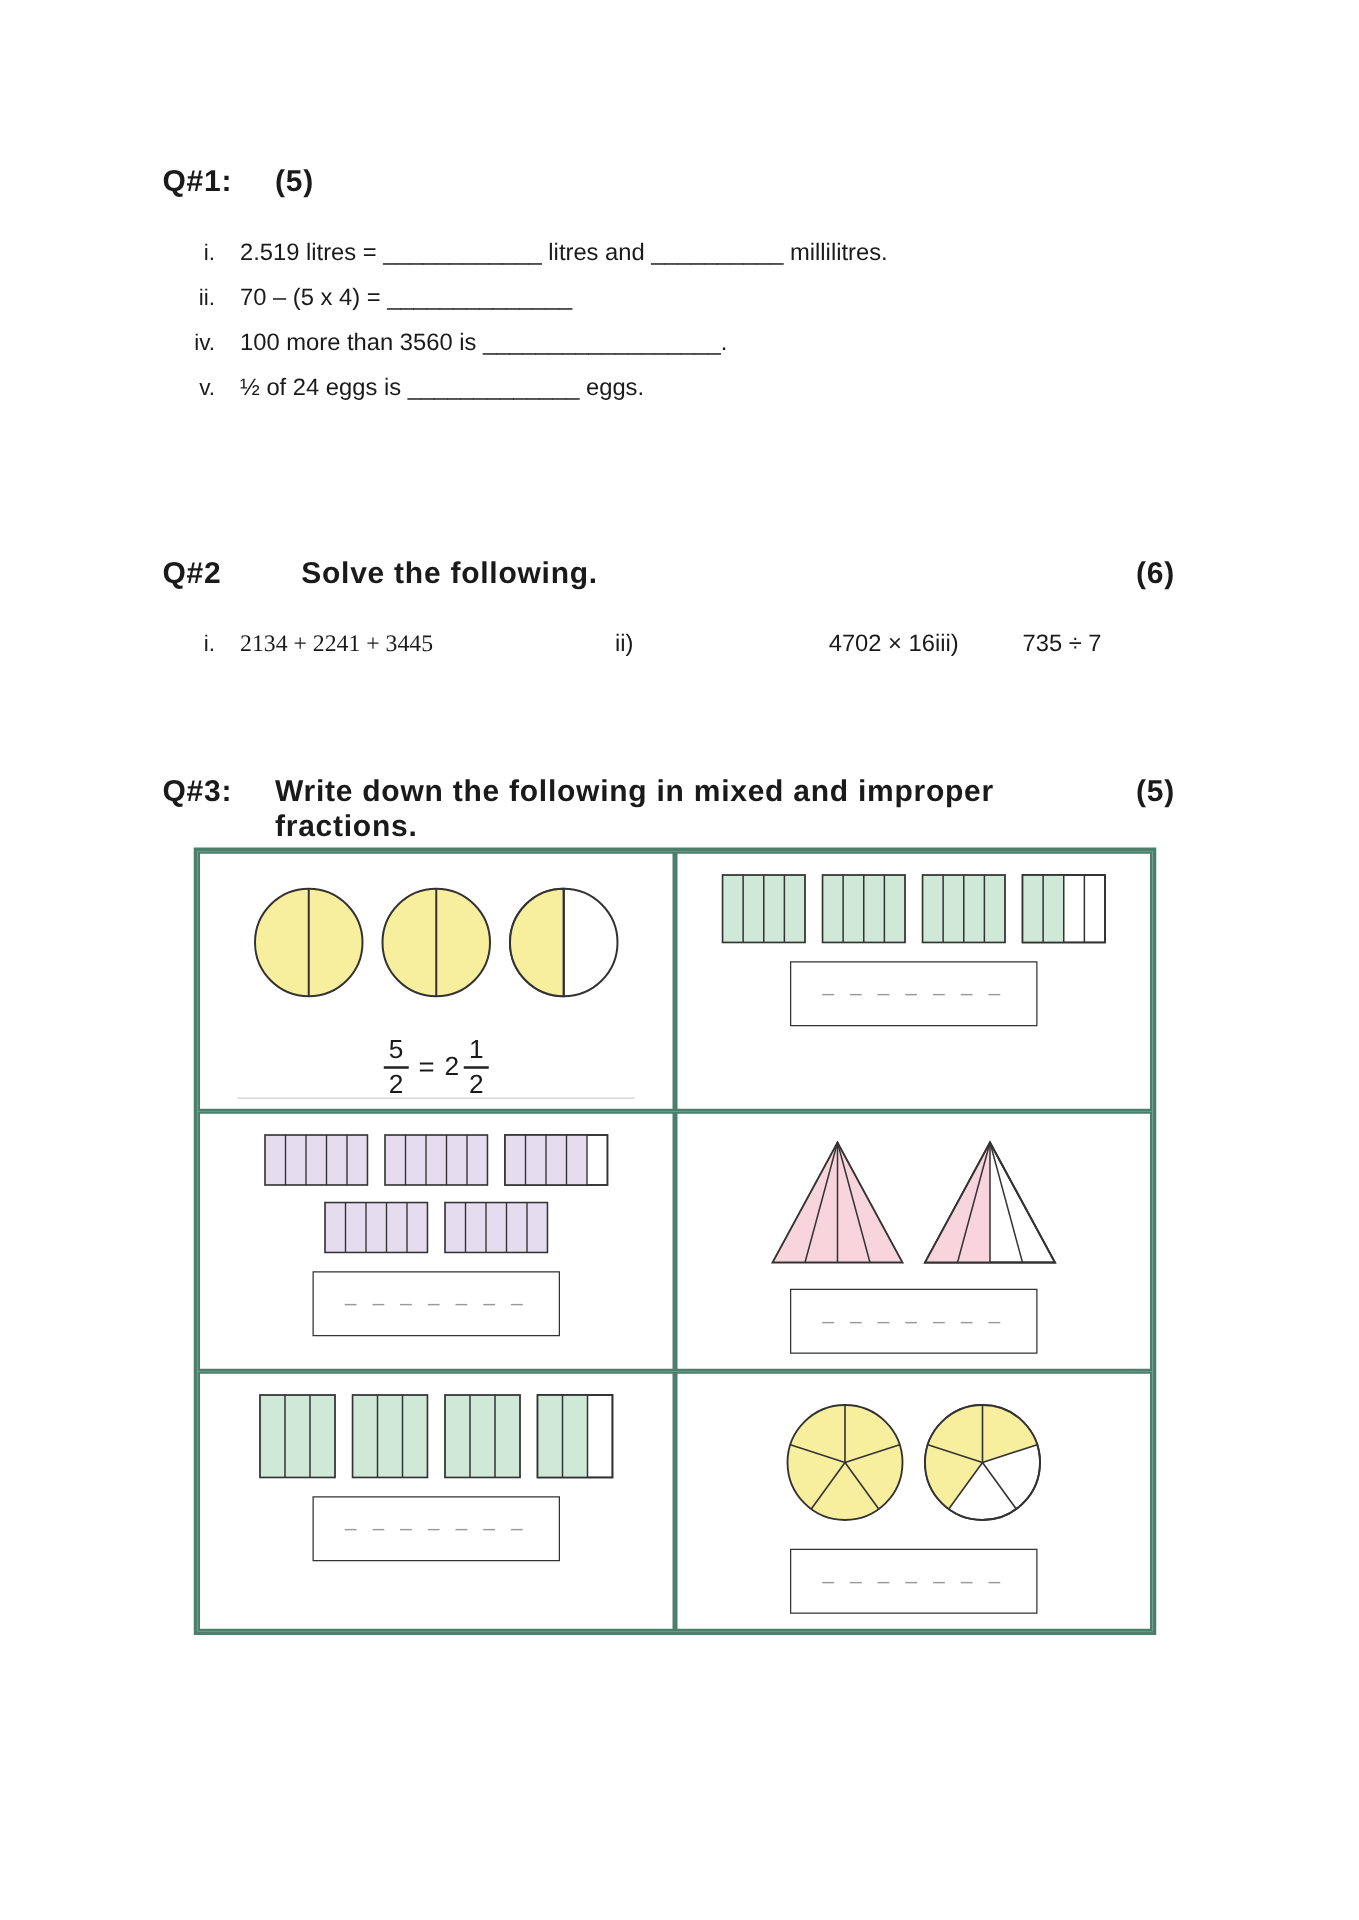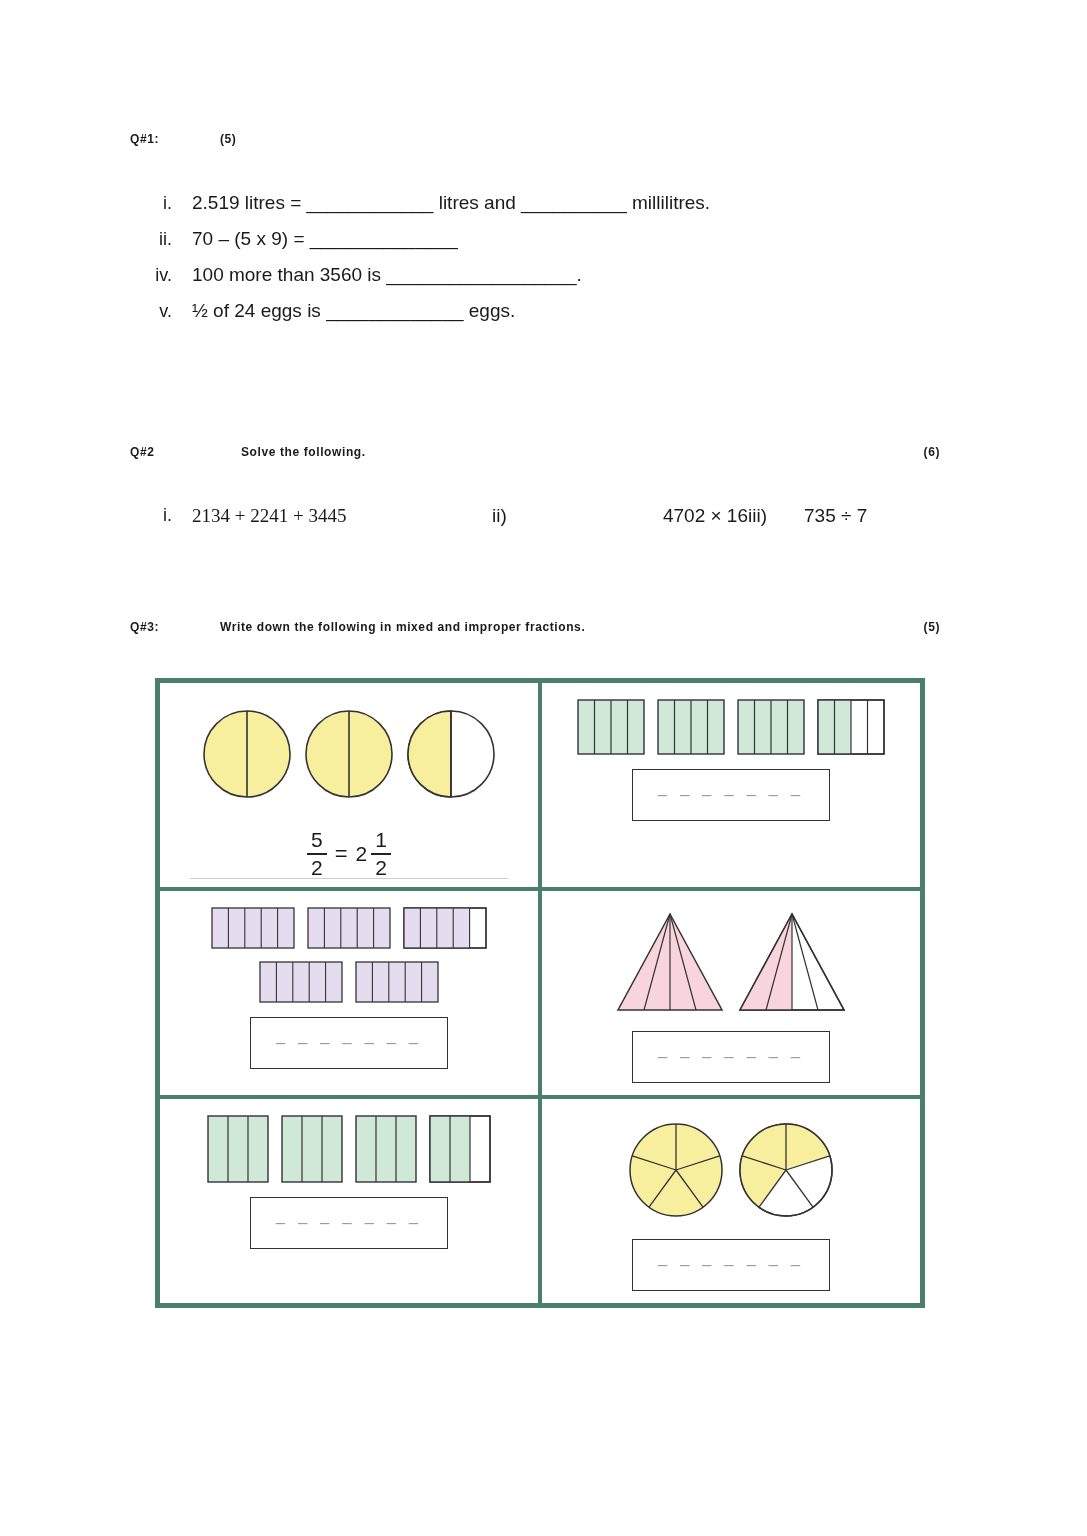--- a/index.html
+++ b/index.html
@@ -21,21 +21,21 @@
     height: 1536px;
     box-sizing: border-box;
     padding: 0;
   }
 
   
   .q-head {
     display: flex;
     align-items: baseline;
     font-weight: bold;
-    font-size: 12px;
+    font-size: 24px;
     letter-spacing: 0.6px;
   }
   .q-head .q-label {
     width: 90px;
     flex: 0 0 90px;
   }
   .q-head .q-title {
     flex: 1 1 auto;
   }
   .q-head .q-marks {
@@ -66,21 +66,21 @@
   #q1-list { position: absolute; left: 130px; top: 192px; width: 820px; }
 
   #q2-head { position: absolute; left: 130px; top: 445px; width: 810px; gap: 21px; }
   #q2-row  { position: absolute; left: 130px; top: 505px; width: 820px;
              display: flex; font-size: 19px; }
   #q2-row .c-num { width: 62px; flex: 0 0 62px; text-align: right; padding-right: 20px; box-sizing: border-box; font-size:18px;}
   #q2-row .c1 { flex: 0 0 300px; font-family: Liberation Serif, serif; }
   #q2-row .c2lbl { flex: 0 0 46px; }
   #q2-row .c2 { flex: 0 0 210px; text-align: right; }
   #q2-row .c3lbl { flex: 0 0 56px; }
-  #q2-row .c3 { flex: 0 0 auto; }
+  #q2-row .c3 { flex: 0 0 auto; margin-left: 14px; }
 
   #q3-head { position: absolute; left: 130px; top: 620px; width: 810px; }
 
   
   #frac-grid {
     position: absolute;
     left: 155px;
     top: 678px;
     width: 770px;
     height: 630px;
@@ -172,21 +172,21 @@
     <span class="q-marks">(5)</span>
   </div>
 
   <div id="q1-list">
     <div class="q-item">
       <span class="num">i.</span>
       <span class="txt">2.519 litres = ____________ litres and __________ millilitres.</span>
     </div>
     <div class="q-item">
       <span class="num">ii.</span>
-      <span class="txt">70 – (5 x 9) = ______________</span>
+      <span class="txt">70 – (5 x 4) = ______________</span>
     </div>
     <div class="q-item">
       <span class="num">iv.</span>
       <span class="txt">100 more than 3560 is __________________.</span>
     </div>
     <div class="q-item">
       <span class="num">v.</span>
       <span class="txt">½ of 24 eggs is _____________ eggs.</span>
     </div>
   </div>

